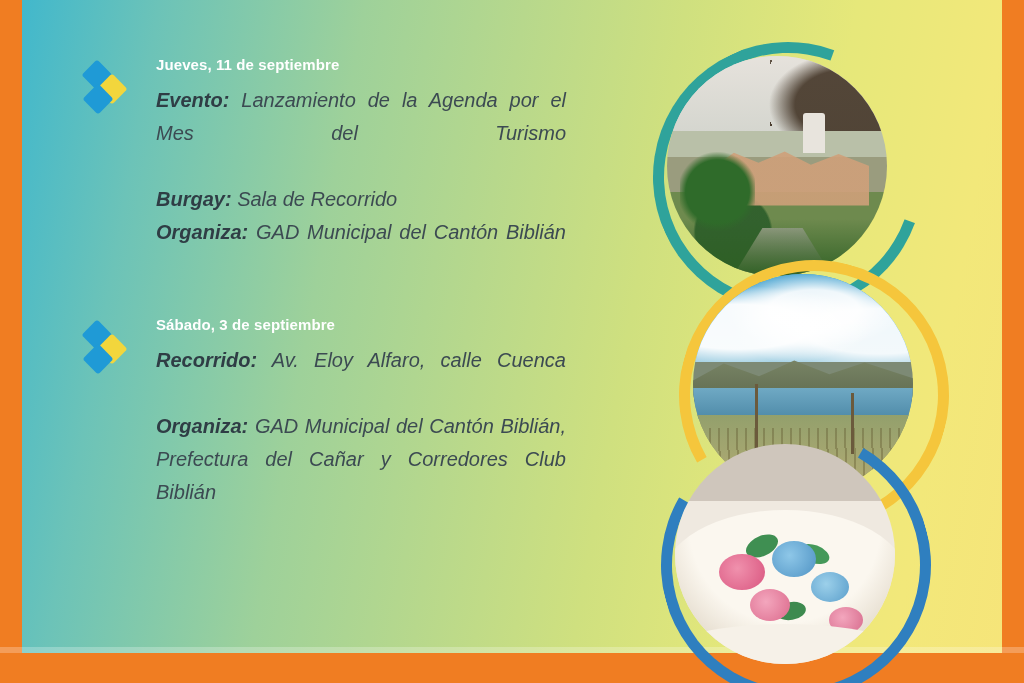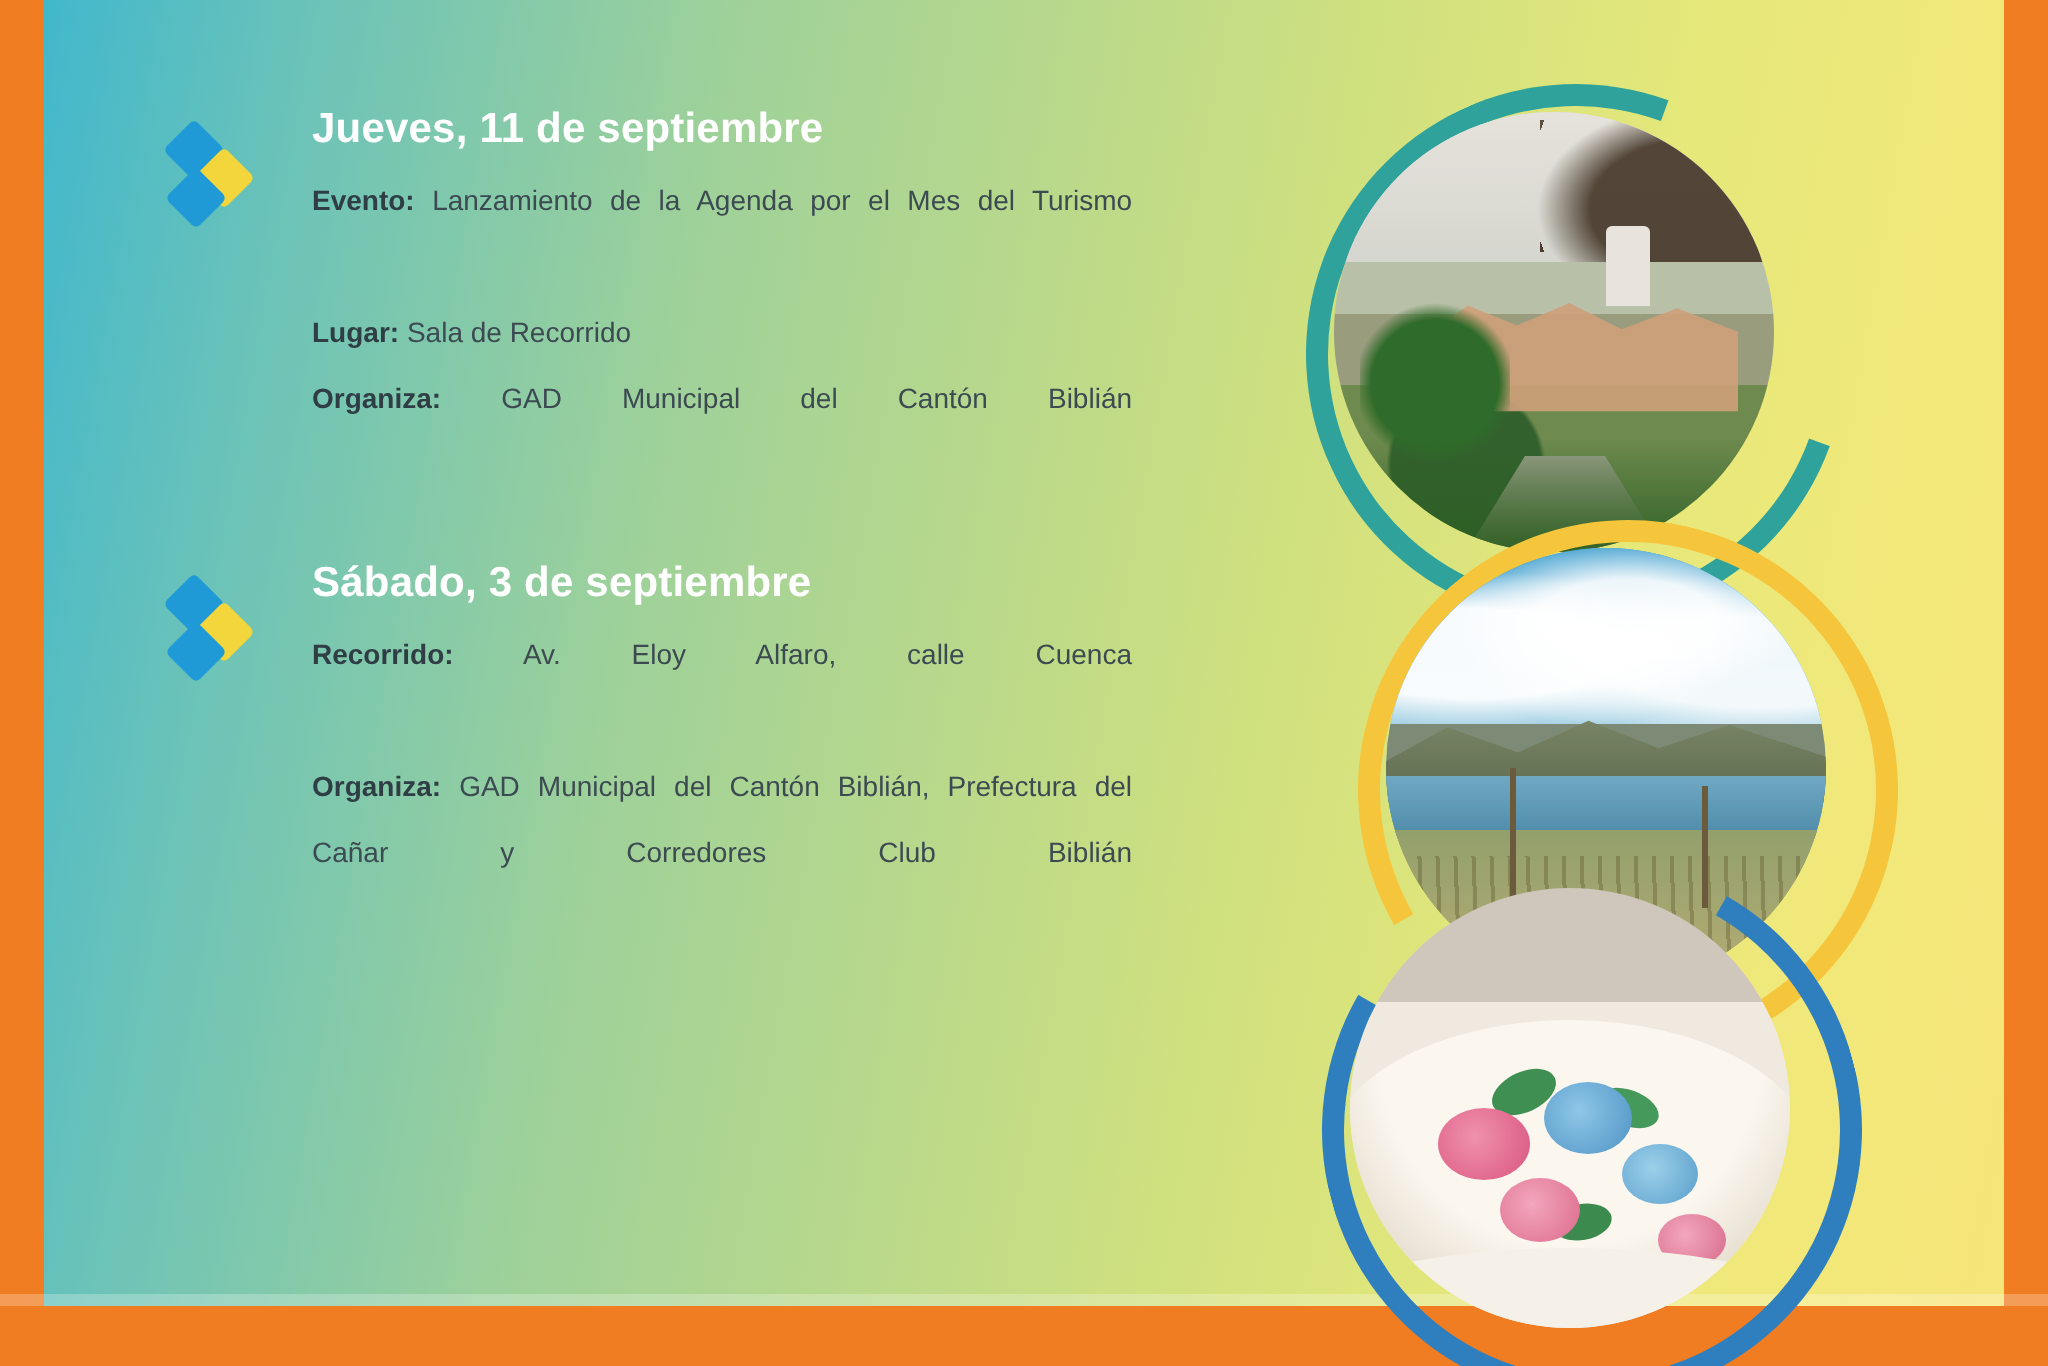--- a/index.html
+++ b/index.html
@@ -92,31 +92,32 @@
   .bullet .d1 { left: 0px;  top: 0px;  background: #1f9ad6; }
   .bullet .d2 { left: 15px; top: 14px; background: #f2d63c; }
   .bullet .d3 { left: 1px;  top: 24px; background: #1f9ad6; }
 
   .lines {
     margin-left: 70px;
   }
   .date {
     color: #ffffff;
     font-weight: bold;
-    font-size: 21px;
+    font-size: 15px;
     line-height: 30px;
     margin-bottom: 4px;
     letter-spacing: 0.1px;
   }
   .line {
     color: #3c4a52;
-    font-size: 14px;
+    font-size: 20px;
     line-height: 33px;
     text-align: justify;
     text-justify: inter-word;
+    font-style: italic;
   }
   .line .lbl {
     font-weight: bold;
     color: #2f3d45;
   }
   
   .para {
     text-align: justify;
   }
   .para::after {
@@ -287,21 +288,21 @@
         <span class="d d2"></span>
         <span class="d d3"></span>
       </div>
       <div class="lines">
         <div class="date">Jueves, 11 de septiembre</div>
         <div class="line para">
           <span class="lbl">Evento:</span>
           <span>Lanzamiento de la Agenda por el Mes del Turismo</span>
         </div>
         <div class="line">
-          <span class="lbl">Lugar:</span>
+          <span class="lbl">Burgay:</span>
           <span>Sala de Recorrido</span>
         </div>
         <div class="line para">
           <span class="lbl">Organiza:</span>
           <span>GAD Municipal del Cantón Biblián</span>
         </div>
       </div>
     </div>
 
     <div class="block">

